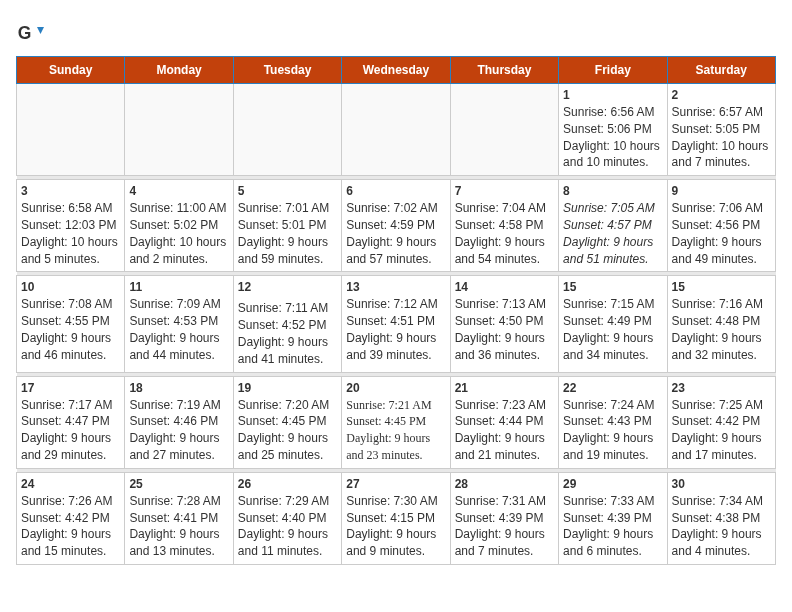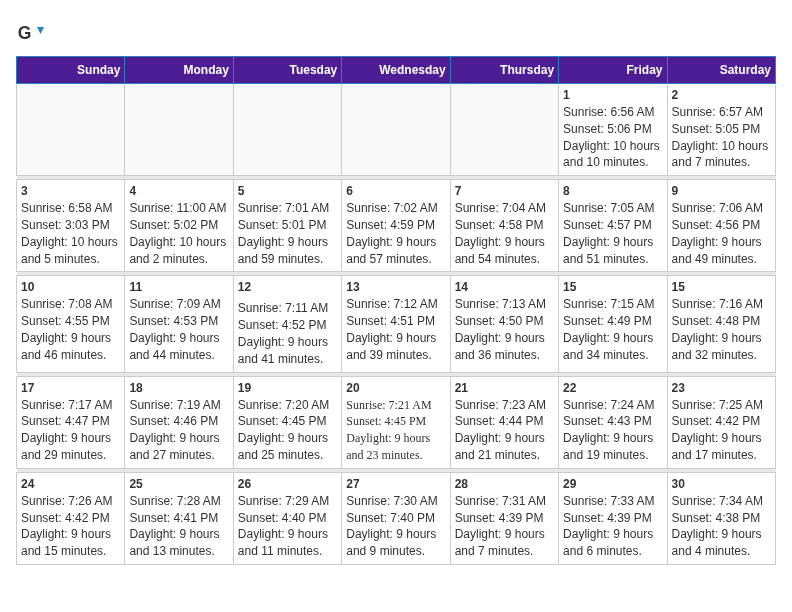--- a/index.html
+++ b/index.html
@@ -35,24 +35,24 @@
     }
     .title-block { text-align: right; }
     .month-title { font-size: 32px; font-weight: bold; color: #333; }
     .subtitle { font-size: 14px; color: #555; margin-top: 2px; }
     .calendar {
       width: 100%;
       border-collapse: collapse;
       font-size: 11px;
     }
     .calendar th {
-      background: #4c1d95;
+      background: #c2410c;
       color: #fff;
       padding: 6px 4px;
-      text-align: right;
+      text-align: center;
       font-size: 12px;
       font-weight: bold;
       border: 1px solid #2a7fc1;
     }
     .calendar td {
       border: 1px solid #ccc;
       vertical-align: top;
       padding: 4px;
       height: 88px;
       width: 108px;
@@ -138,21 +138,21 @@
         <td></td>
         <td></td>
         <td></td>
         <td></td>
         <td></td>
       </tr>
       <tr>
         <td>
           <span class="day-num">3</span>
           <div class="day-info" style="white-space: pre-line;">Sunrise: 6:58 AM
-Sunset: 3:03 PM
+Sunset: 12:03 PM
 Daylight: 10 hours and 5 minutes.</div>
         </td>
         <td>
           <span class="day-num">4</span>
           <div class="day-info" style="white-space: pre-line;">Sunrise: 11:00 AM
 Sunset: 5:02 PM
 Daylight: 10 hours and 2 minutes.</div>
         </td>
         <td>
           <span class="day-num">5</span>
@@ -167,21 +167,21 @@
 Daylight: 9 hours and 57 minutes.</div>
         </td>
         <td>
           <span class="day-num">7</span>
           <div class="day-info" style="white-space: pre-line;">Sunrise: 7:04 AM
 Sunset: 4:58 PM
 Daylight: 9 hours and 54 minutes.</div>
         </td>
         <td>
           <span class="day-num">8</span>
-          <div class="day-info" style="white-space: pre-line;">Sunrise: 7:05 AM
+          <div class="day-info" style="white-space: pre-line; font-style: italic;">Sunrise: 7:05 AM
 Sunset: 4:57 PM
 Daylight: 9 hours and 51 minutes.</div>
         </td>
         <td>
           <span class="day-num">9</span>
           <div class="day-info" style="white-space: pre-line;">Sunrise: 7:06 AM
 Sunset: 4:56 PM
 Daylight: 9 hours and 49 minutes.</div>
         </td>
       </tr>
@@ -315,21 +315,21 @@
         </td>
         <td>
           <span class="day-num">26</span>
           <div class="day-info" style="white-space: pre-line;">Sunrise: 7:29 AM
 Sunset: 4:40 PM
 Daylight: 9 hours and 11 minutes.</div>
         </td>
         <td>
           <span class="day-num">27</span>
           <div class="day-info" style="white-space: pre-line;">Sunrise: 7:30 AM
-Sunset: 7:40 PM
+Sunset: 4:15 PM
 Daylight: 9 hours and 9 minutes.</div>
         </td>
         <td>
           <span class="day-num">28</span>
           <div class="day-info" style="white-space: pre-line;">Sunrise: 7:31 AM
 Sunset: 4:39 PM
 Daylight: 9 hours and 7 minutes.</div>
         </td>
         <td>
           <span class="day-num">29</span>

